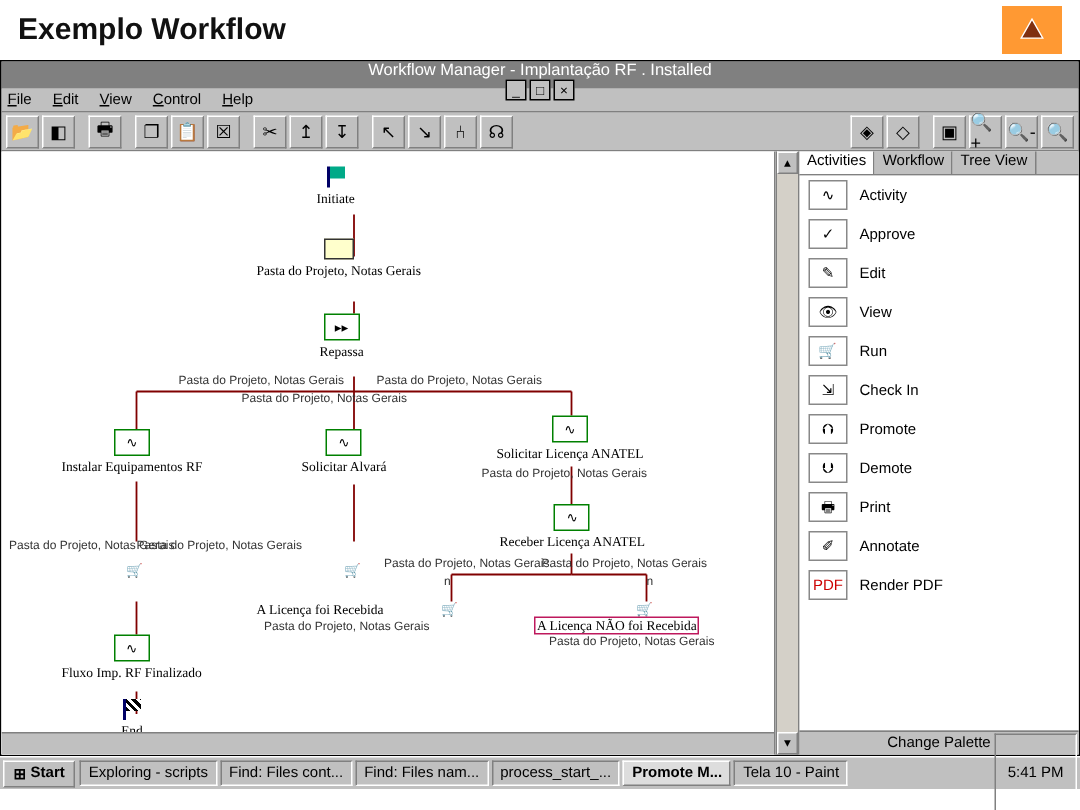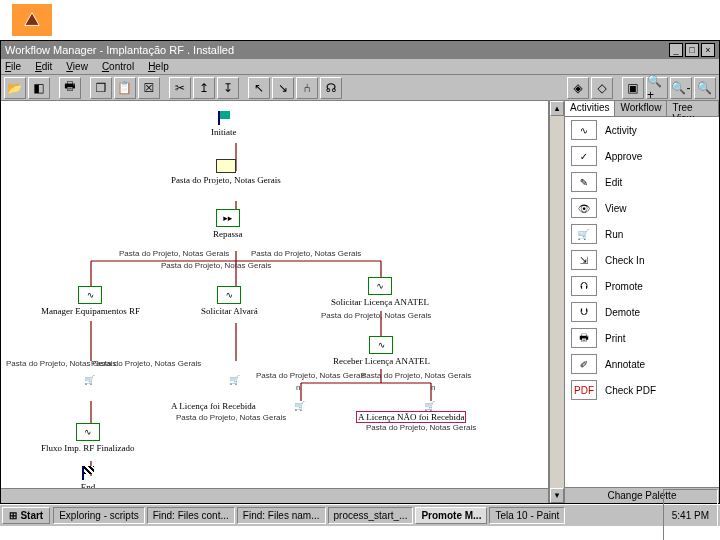--- a/index.html
+++ b/index.html
@@ -2,35 +2,35 @@
 <html><head>
 <meta charset="utf-8">
 <style>
   *{box-sizing:border-box;margin:0;padding:0;font-family:Tahoma,Arial,sans-serif;}
   body{width:720px;height:540px;background:#fff;font-size:10px;overflow:hidden;}
   .slide-title{height:40px;display:flex;align-items:center;justify-content:space-between;padding:0 12px;}
   .slide-title h1{font-size:20px;font-weight:bold;color:#111;}
   .logo{width:40px;height:32px;background:#ff9933;display:flex;align-items:center;justify-content:center;}
   .logo svg{width:18px;height:18px;}
   .app{border:1px solid #000;background:#c0c0c0;}
-  .titlebar{background:#808080;color:#fff;font-size:11px;height:18px;display:flex;align-items:center;padding:0 4px;justify-content:space-between;}
+  .titlebar{background:#808080;color:#fff;font-size:11px;height:18px;display:flex;align-items:center;padding:0 4px;justify-content:space-between;flex-direction:column;}
   .titlebar .wc{display:flex;gap:2px;}
   .wc button{width:14px;height:14px;background:#c0c0c0;border:1px solid #000;font-size:9px;line-height:10px;}
   .menubar{display:flex;background:#c0c0c0;border-bottom:1px solid #808080;height:16px;align-items:center;padding:0 4px;gap:14px;font-size:10px;}
   .menubar span{cursor:default;}
   .menubar span u{text-decoration:underline;}
   .toolbar{display:flex;background:#c0c0c0;border-bottom:1px solid #808080;height:26px;align-items:center;padding:0 3px;gap:2px;}
   .tbtn{width:22px;height:22px;background:#c0c0c0;border:1px solid #fff;border-right-color:#808080;border-bottom-color:#808080;display:flex;align-items:center;justify-content:center;font-size:12px;}
   .tsep{width:5px;}
   .workspace{display:flex;height:402px;background:#fff;}
   .canvas{flex:1;position:relative;background:#fff;overflow:hidden;border-right:1px solid #808080;}
   .vscroll{width:15px;background:#c0c0c0;border-left:1px solid #808080;display:flex;flex-direction:column;}
   .vscroll .arr{height:15px;border:1px solid #fff;border-right-color:#808080;border-bottom-color:#808080;text-align:center;font-size:9px;line-height:13px;}
   .vscroll .track{flex:1;background:#d4d0c8;}
-  .sidepanel{width:155px;background:#c0c0c0;border-left:1px solid #808080;display:flex;flex-direction:column;}
+  .sidepanel{width:187px;background:#c0c0c0;border-left:1px solid #808080;display:flex;flex-direction:column;}
   .tabs{display:flex;background:#c0c0c0;border-bottom:1px solid #808080;font-size:10px;height:16px;}
   .tab{padding:1px 5px;border-right:1px solid #808080;background:#fff;}
   .tab.inactive{background:#c0c0c0;}
   .palette{flex:1;overflow:hidden;background:#fff;}
   .pitem{display:flex;align-items:center;padding:3px 6px;gap:8px;font-size:10px;}
   .picon{width:26px;height:20px;display:flex;align-items:center;justify-content:center;border:1px solid #888;background:#fff;}
   .changepal{height:16px;background:#c0c0c0;border-top:1px solid #808080;font-size:10px;text-align:center;line-height:16px;}
   .hscroll{height:15px;background:#c0c0c0;border-top:1px solid #808080;}
   .taskbar{height:22px;background:#c0c0c0;border-top:1px solid #fff;display:flex;align-items:center;font-size:10px;}
   .start{padding:2px 6px;border:1px solid #fff;border-right-color:#808080;border-bottom-color:#808080;margin:1px 2px;display:flex;align-items:center;gap:3px;font-weight:bold;}
@@ -48,20 +48,21 @@
   svg.lines line{stroke:#800000;stroke-width:1.2;}
   .tiny{font-size:8px;color:#333;}
   .ficon{width:20px;height:14px;margin:0 auto 2px;border:1px solid #333;background:#ffc;}
   .cart{width:18px;height:14px;margin:0 auto 2px;display:flex;align-items:center;justify-content:center;color:#060;}
   .hl{background:#fff;border:1px solid #be185d;padding:0 1px;}
 </style>
 </head>
 <body>
 
 <div class="slide-title">
+  <h1>Exemplo Workflow</h1>
   <div class="logo">
     <svg viewBox="0 0 20 20">
         <polygon points="10,2 18,16 2,16" fill="#803010" stroke="#fff" stroke-width="1"></polygon>
       </svg>
   </div>
 </div>
 
 <div class="app">
   <div class="titlebar">
     <span>Workflow Manager - Implantação RF . Installed</span>
@@ -143,21 +144,21 @@
         <div class="nbox">▸▸</div>
         <div class="nlabel">Repassa</div>
       </div>
 
       <div class="node tiny" style="left:118px;top:148px">Pasta do Projeto, Notas Gerais</div>
       <div class="node tiny" style="left:160px;top:160px">Pasta do Projeto, Notas Gerais</div>
       <div class="node tiny" style="left:250px;top:148px">Pasta do Projeto, Notas Gerais</div>
 
       <div class="node" style="left:40px;top:185px">
         <div class="nbox">∿</div>
-        <div class="nlabel">Manager Equipamentos RF</div>
+        <div class="nlabel">Instalar Equipamentos RF</div>
       </div>
       <div class="node" style="left:200px;top:185px">
         <div class="nbox">∿</div>
         <div class="nlabel">Solicitar Alvará</div>
       </div>
       <div class="node" style="left:330px;top:176px">
         <div class="nbox">∿</div>
         <div class="nlabel">Solicitar Licença ANATEL</div>
       </div>
       <div class="node tiny" style="left:320px;top:210px">Pasta do Projeto, Notas Gerais</div>
@@ -258,21 +259,21 @@
         <div class="pitem">
             <div class="picon">🖶</div>
             <span>Print</span>
           </div>
         <div class="pitem">
             <div class="picon">✐</div>
             <span>Annotate</span>
           </div>
         <div class="pitem">
             <div class="picon" style="color:#c00">PDF</div>
-            <span>Check PDF</span>
+            <span>Render PDF</span>
           </div>
       </div>
       <div class="changepal">Change Palette</div>
     </div>
   </div>
 </div>
 
 <div class="taskbar">
   <div class="start">
     <span>⊞</span>

